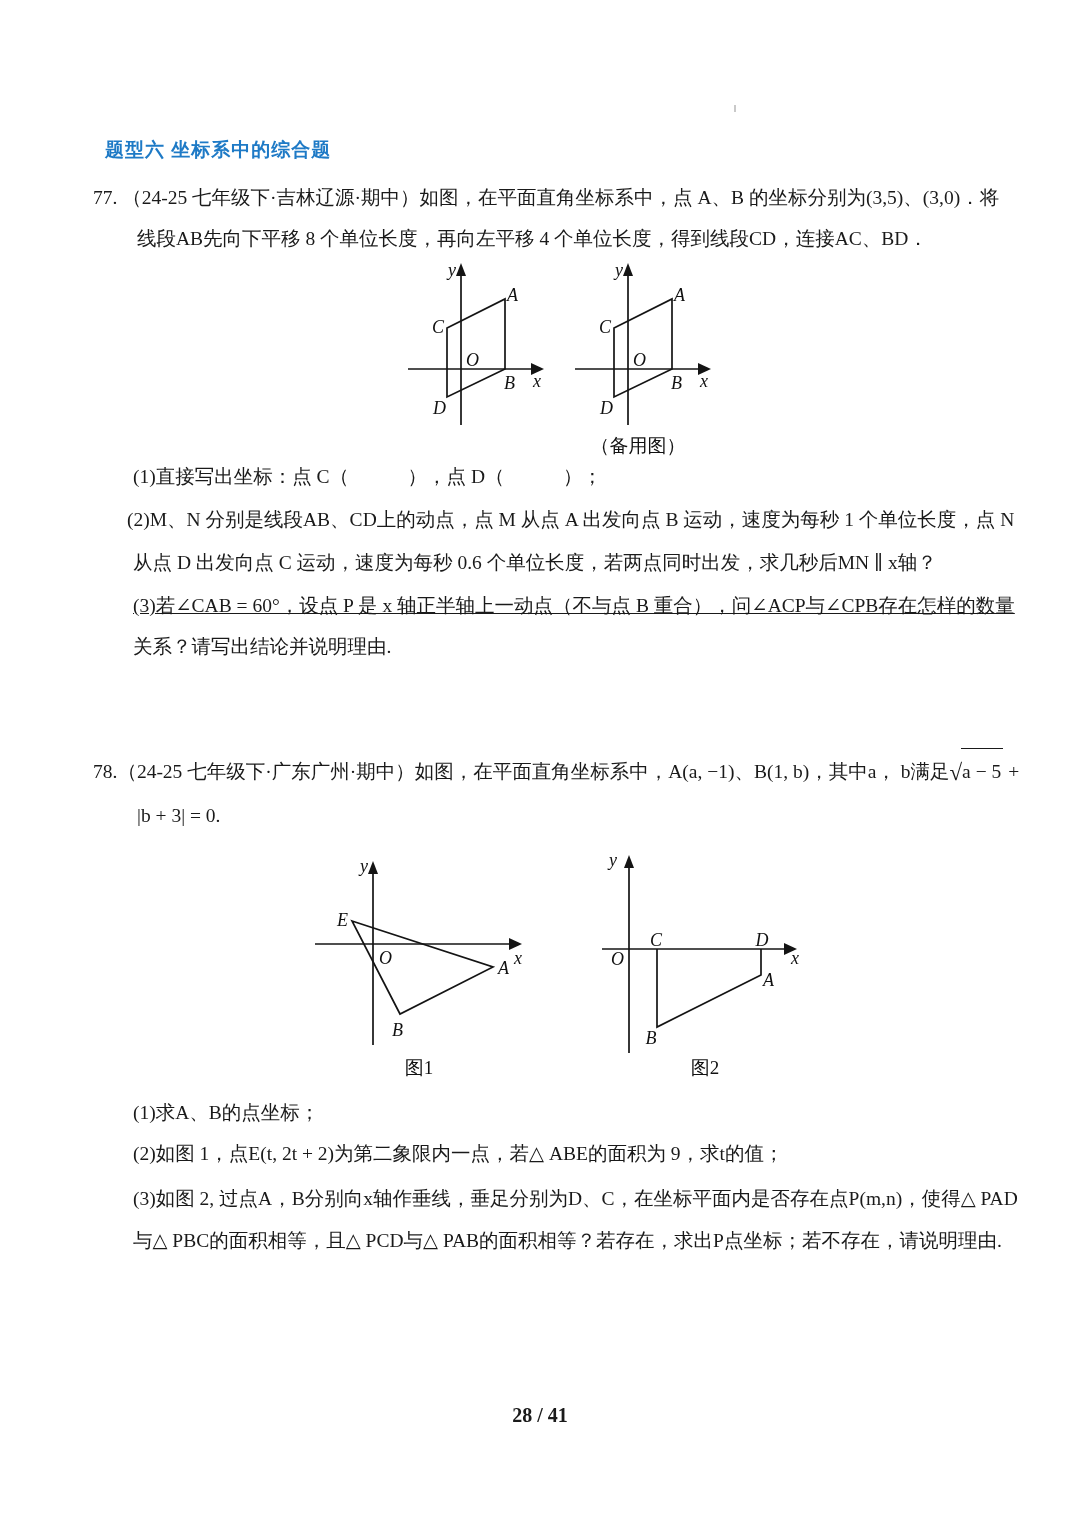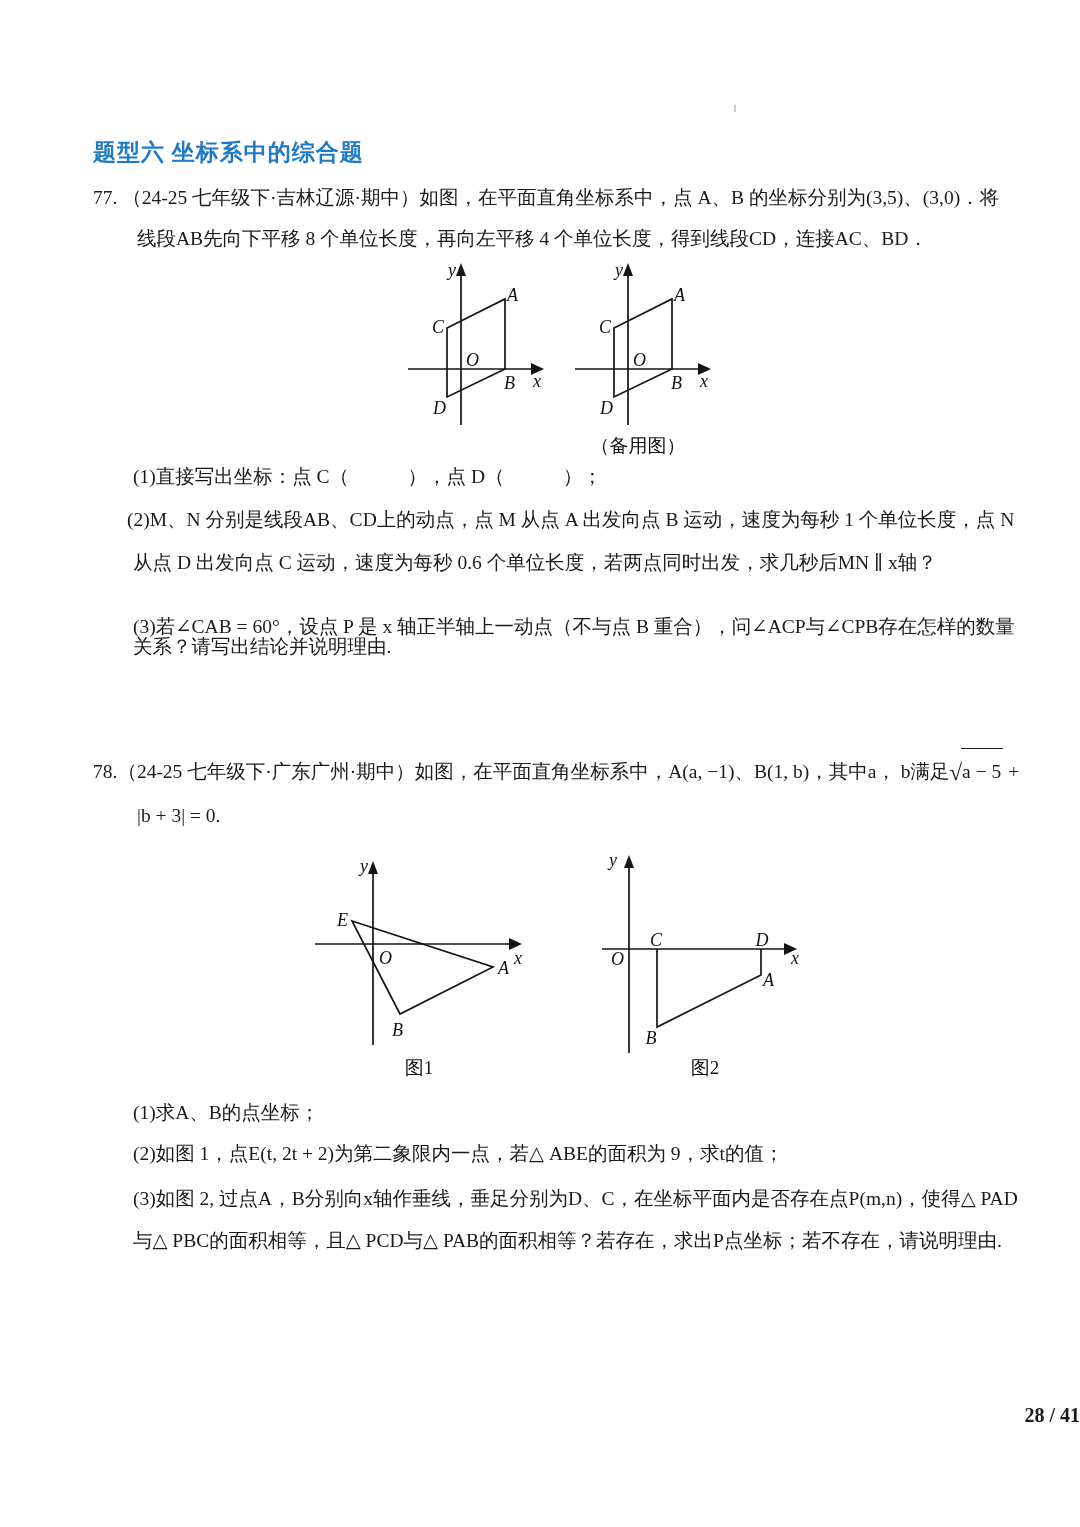--- a/index.html
+++ b/index.html
@@ -3,25 +3,25 @@
 <meta charset="utf-8">
 <style>
   html,body{margin:0;padding:0;}
   body{
     width:1080px;height:1527px;background:#ffffff;position:relative;
     font-family:"Liberation Serif","DejaVu Serif",serif;
     color:#1a1a1a;font-size:19.5px;
   }
   .abs{position:absolute;white-space:nowrap;}
   .heading{
-    font-family:Liberation Serif, serif;
-    font-weight:bold;font-size:23px;color:#1e7ac6;letter-spacing:1px;
+    font-family:Liberation Sans, sans-serif;
+    font-weight:bold;font-size:19px;color:#1e7ac6;letter-spacing:1px;margin-left:12px;
   }
   .line{height:22px;line-height:22px;}
-  .footer{left:0;top:1404px;width:1080px;text-align:right;font-weight:bold;font-size:20px;}
+  .footer{left:0;top:1404px;width:1080px;text-align:center;font-weight:bold;font-size:20px;}
   .stray{left:734px;top:105px;width:2px;height:7px;background:#c9c9c9;}
   .sqrt-sign{font-size:23px;vertical-align:-2px;}
   .sqrt-rad{border-top:1.7px solid #1a1a1a;padding:12px 2px 0 1px;margin-left:-1px;}
   svg{display:block;overflow:visible;}
   .ax{stroke:#141414;stroke-width:1.7;fill:none;}
   .shape{stroke:#141414;stroke-width:1.7;fill:none;stroke-linejoin:miter;}
   .arrow{fill:#141414;stroke:none;}
   .lbl{font:italic 18px "Liberation Serif","DejaVu Serif",serif;fill:#111;}
   .cap{font:19px "Liberation Serif","DejaVu Serif",serif;fill:#111;}
 </style>
@@ -64,21 +64,21 @@
     <text class="lbl" x="66" y="110">O</text>
     <text class="lbl" x="104" y="133">B</text>
     <text class="lbl" x="133" y="131">x</text>
     <text class="lbl" x="46" y="158" text-anchor="end">D</text>
     <text class="cap" x="71" y="196" text-anchor="middle">（备用图）</text>
   </svg>
 
   <div class="abs line" style="left:133px;top:466px;">(1)直接写出坐标：点 C（　　　），点 D（　　　）；</div>
   <div class="abs line" style="left:127px;top:509px;">(2)M、N 分别是线段AB、CD上的动点，点 M 从点 A 出发向点 B 运动，速度为每秒 1 个单位长度，点 N</div>
   <div class="abs line" style="left:133px;top:552px;">从点 D 出发向点 C 运动，速度为每秒 0.6 个单位长度，若两点同时出发，求几秒后MN ∥ x轴？</div>
-  <div class="abs line" style="left:133px;top:616px;">(3)若∠CAB = 60°，设点 P 是 x 轴正半轴上一动点（不与点 B 重合），问∠ACP与∠CPB存在怎样的数量</div>
+  <div class="abs line" style="left:133px;top:595px;text-decoration:underline;">(3)若∠CAB = 60°，设点 P 是 x 轴正半轴上一动点（不与点 B 重合），问∠ACP与∠CPB存在怎样的数量</div>
   <div class="abs line" style="left:133px;top:636px;">关系？请写出结论并说明理由.</div>
 
   <div class="abs line" style="left:93px;top:761px;">
     <span>78.（24-25 七年级下·广东广州·期中）如图，在平面直角坐标系中，A(a, −1)、B(1, b)，其中a， b满足</span><span class="sqrt-sign">√</span><span class="sqrt-rad">a − 5</span><span> +</span>
   </div>
   <div class="abs line" style="left:137px;top:805px;">|b + 3| = 0.</div>
 
   <svg class="abs" style="left:300px;top:852px;" width="235" height="228" viewBox="0 0 235 228">
     <line class="ax" x1="73" y1="193" x2="73" y2="16"></line>
     <polygon class="arrow" points="68,22 73,9 78,22"></polygon>

